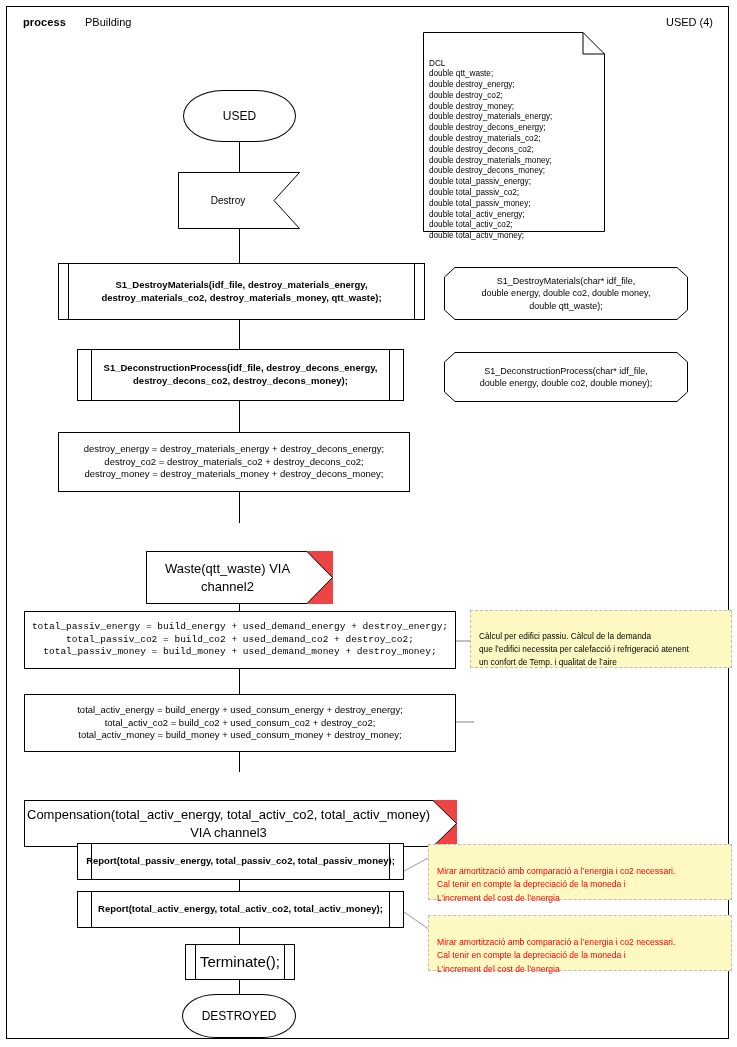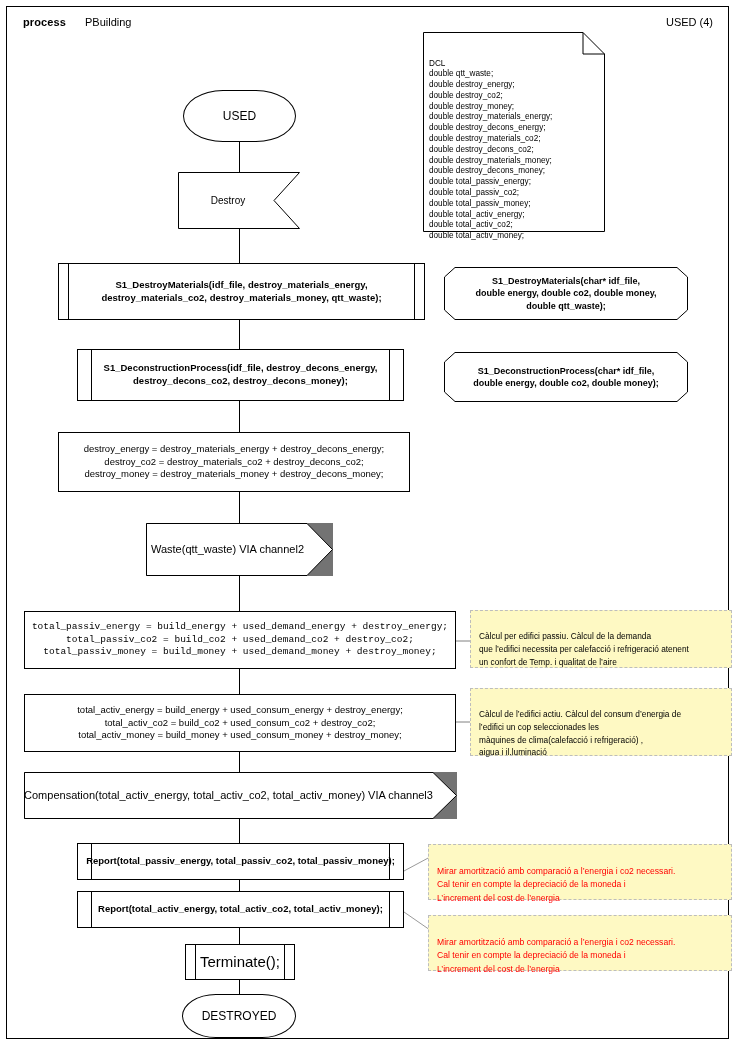--- a/index.html
+++ b/index.html
@@ -114,29 +114,30 @@
     left: 0; top: 0;
     width: 100%; height: 100%;
   }
   .input-shape .txt, .out-shape .txt, .hex-shape .txt {
     position: relative;
     z-index: 2;
   }
 
   
   .out-shape {
-    background: #737373;
-    font-size: 11px;
+    background: #ef4444;
+    font-size: 13px;
+    margin-top: 28px;
   }
 
   
   .hex-shape {
     background: #fff;
     font-size: 9px;
-    font-weight: bold;
+    font-weight: normal;
   }
 
   
   .conn {
     position: absolute;
     width: 0;
     border-left: 1px solid #000;
   }
   .leader {
     position: absolute;
@@ -306,26 +307,20 @@
 total_activ_co2 =  build_co2 + used_consum_co2 + destroy_co2;
 total_activ_money = build_money + used_consum_money + destroy_money;</span>
   </div>
 
   <div class="leader" style="left:456px; top:720px;">
     <svg width="18" height="4" viewBox="0 0 18 4">
         <line x1="0" y1="2" x2="18" y2="2" stroke="#808080" stroke-width="1"></line>
       </svg>
   </div>
 
-  <div class="comment" style="left:470px; top:688px; width:262px; height:68px;">
-    <span>Càlcul de l’edifici actiu. Càlcul del consum d’energia de
-l’edifici un cop seleccionades les
-màquines de clima(calefacció i refrigeració) ,
-aigua i il.luminació</span>
-  </div>
 
   <div class="shape out-shape" style="left:24px; top:772px; width:433px; height:47px;">
     <svg viewBox="0 0 433 47" preserveAspectRatio="none">
       <path d="M0.5 0.5 H409 L432.5 23.5 L409 46.5 H0.5 Z" fill="#ffffff" stroke="#000000" stroke-width="1"></path>
     </svg>
     <span class="txt" style="margin-right:24px;">Compensation(total_activ_energy, total_activ_co2, total_activ_money) VIA channel3</span>
   </div>
 
   <div class="shape subproc thin" style="left:77px; top:843px; width:327px; height:37px;">
     <span class="txt">Report(total_passiv_energy, total_passiv_co2, total_passiv_money);</span>

